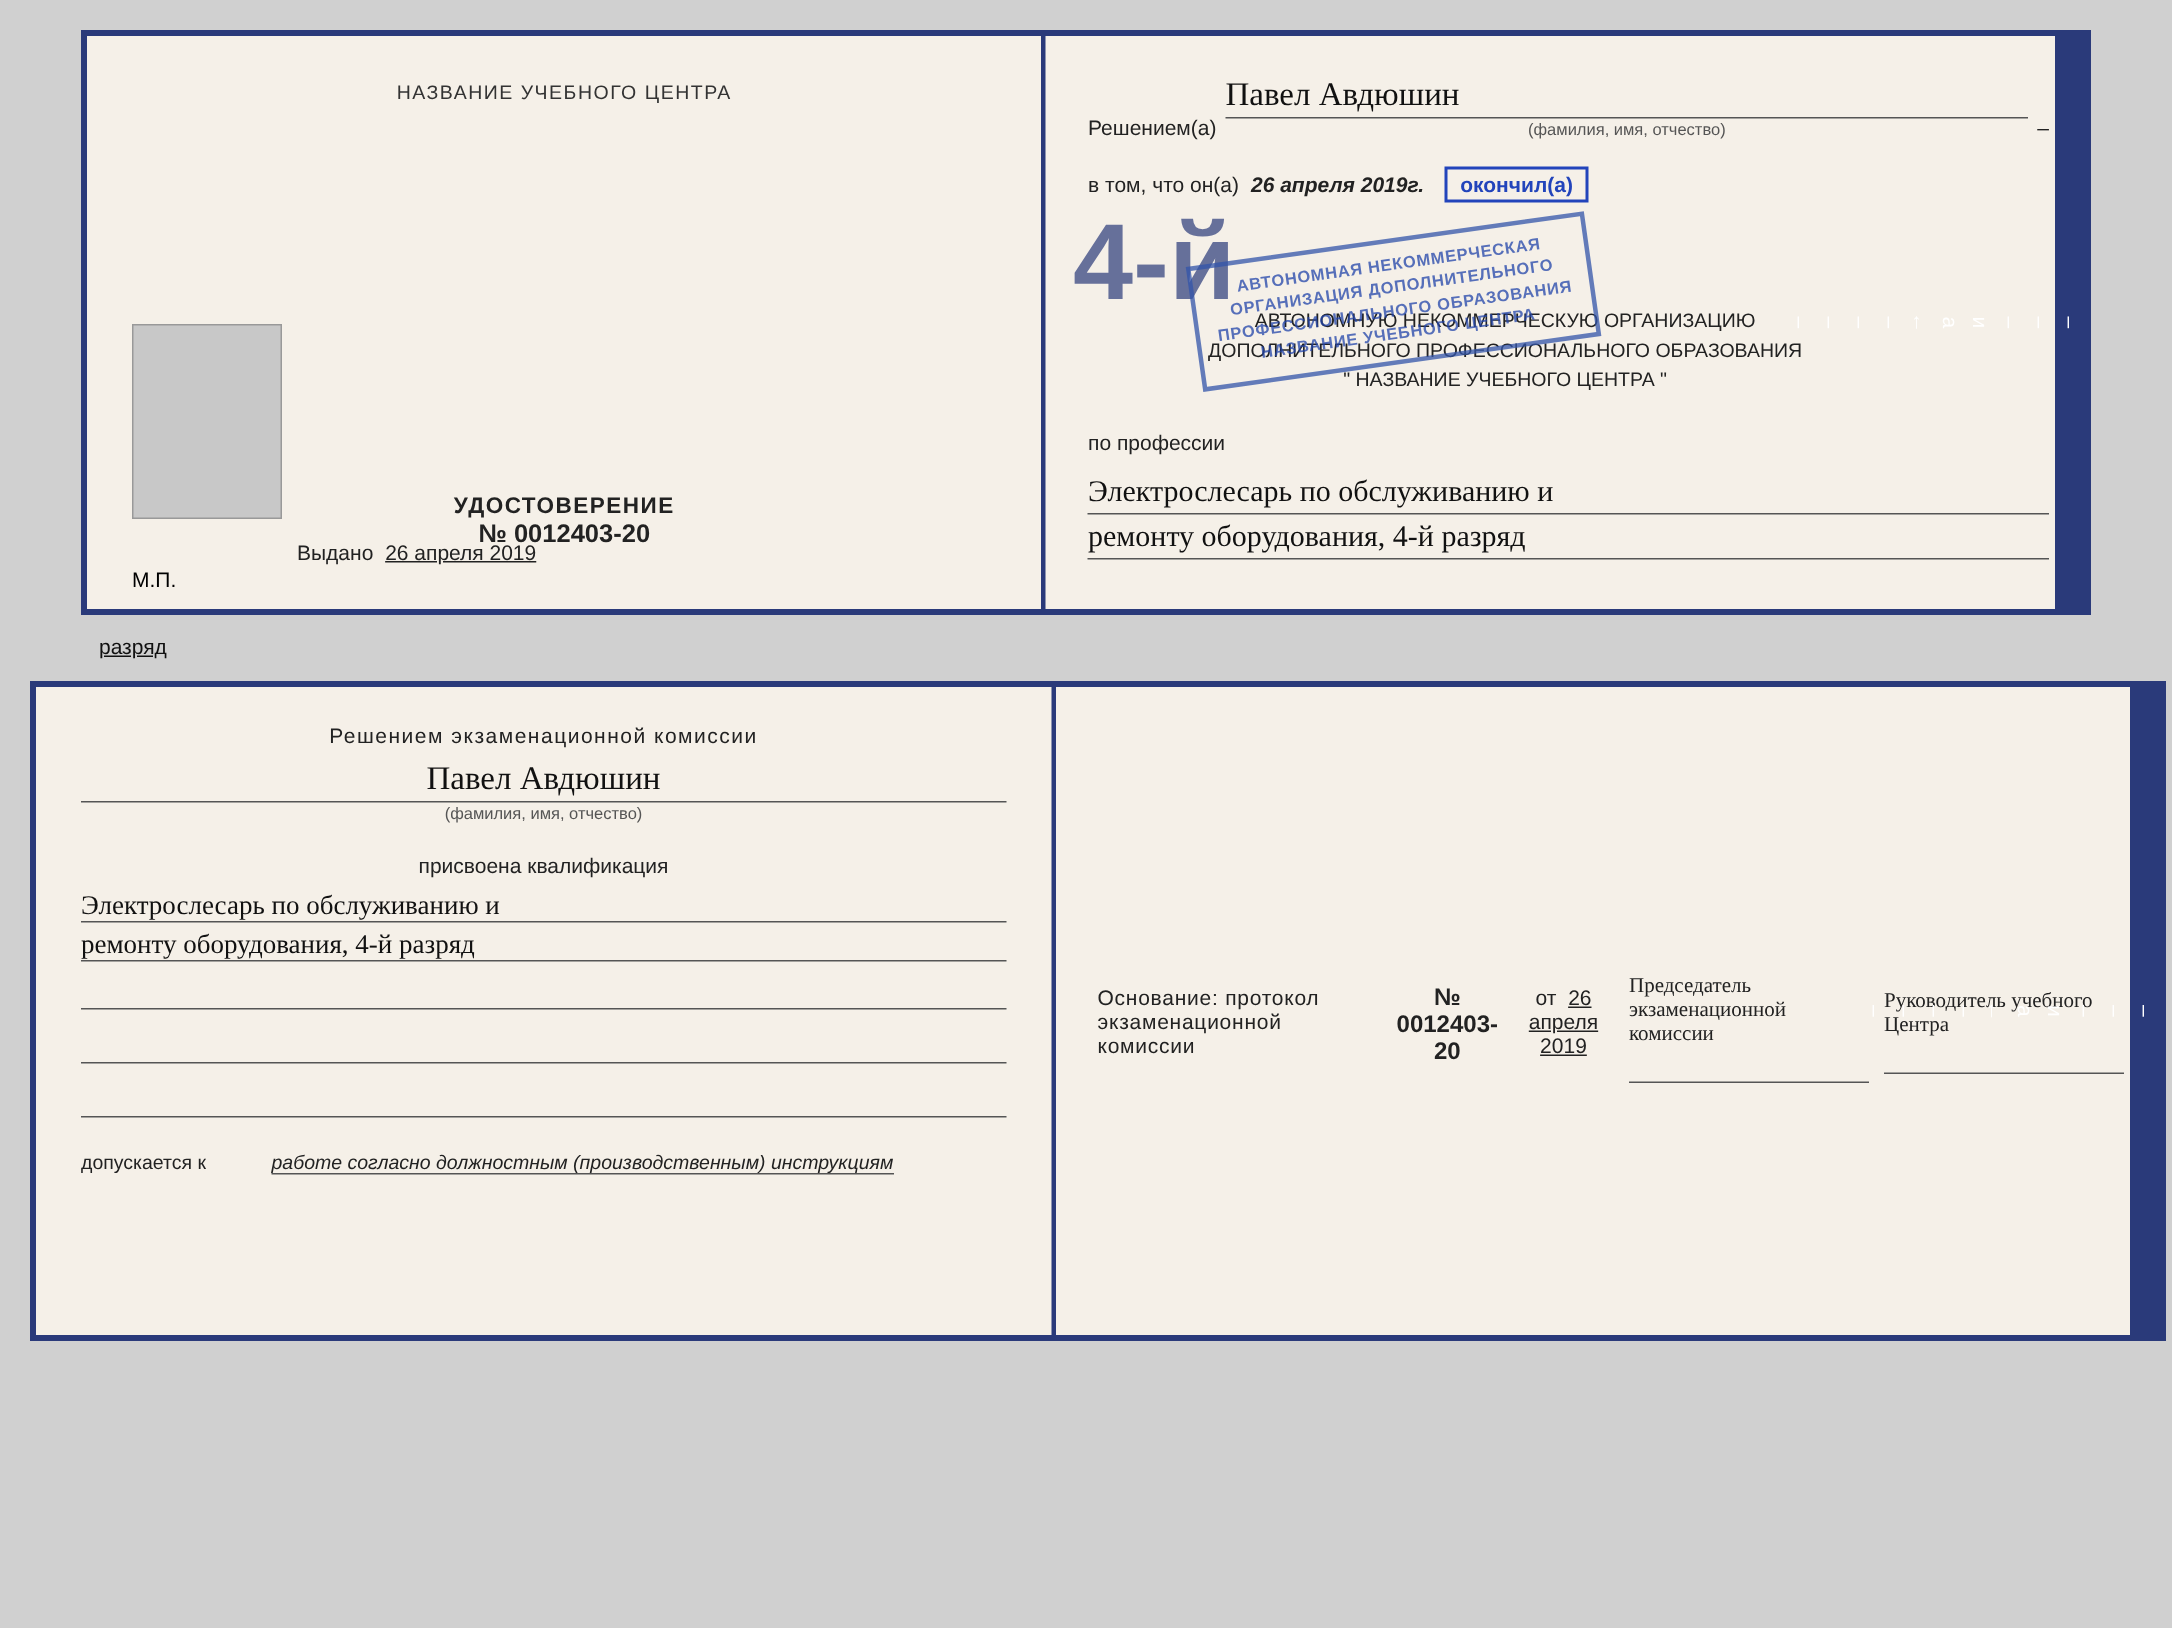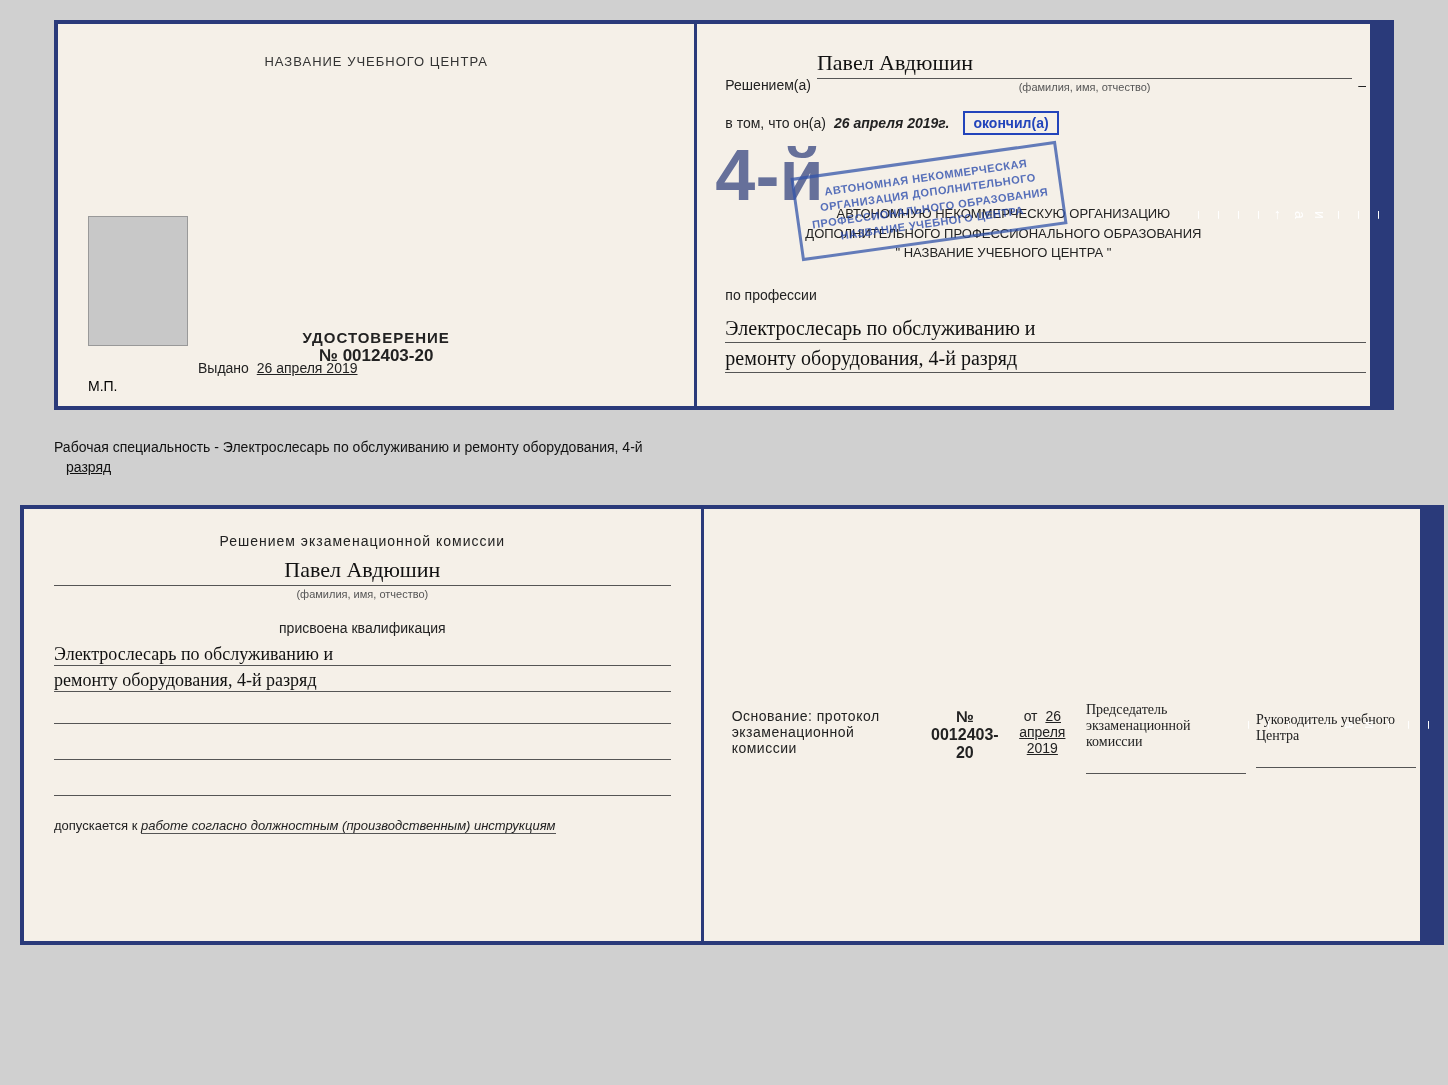--- a/index.html
+++ b/index.html
@@ -7,21 +7,21 @@
       background: #d0d0d0;
       font-family: 'Times New Roman', Times, serif;
       padding: 20px;
       min-height: 1085px;
       width: 1448px;
     }
 
     .page-wrapper {
       display: flex;
       flex-direction: column;
-      gap: 20px;
+      gap: 4px;
     }
 
     
     .document-top {
       display: flex;
       border: 4px solid #2a3a7a;
       background: #f5f0e8;
       width: 1340px;
       margin: 0 auto;
       min-height: 390px;
@@ -282,20 +282,21 @@
     .dopuskaetsya {
       font-family: Arial, sans-serif;
       font-size: 13px;
       color: #222;
       margin-top: 10px;
     }
 
     .italic-text {
       font-style: italic;
       border-bottom: 1px solid #555;
+      margin-left: 40px;
     }
 
     
     .osnovanie-title {
       font-family: Arial, sans-serif;
       font-size: 14px;
       color: #222;
       letter-spacing: 0.5px;
     }
 
@@ -423,21 +424,20 @@
       <span class="deco-dash">←</span>
       <span class="deco-dash">–</span>
       <span class="deco-dash">–</span>
       <span class="deco-dash">–</span>
       <span class="deco-dash">–</span>
     </div>
 
   </div>
 
   <div class="middle-text">
-    <div>Рабочая специальность - Электрослесарь по обслуживанию и ремонту оборудования, 4-й</div>
     <div style="text-decoration: underline; margin-left: 12px;">разряд</div>
   </div>
 
   <div class="document-bottom">
 
     <div class="doc-bottom-left">
       <div class="resheniem-title">Решением экзаменационной комиссии</div>
 
       <div style="text-align:center;">
         <div class="person-name-large">Павел Авдюшин</div>

